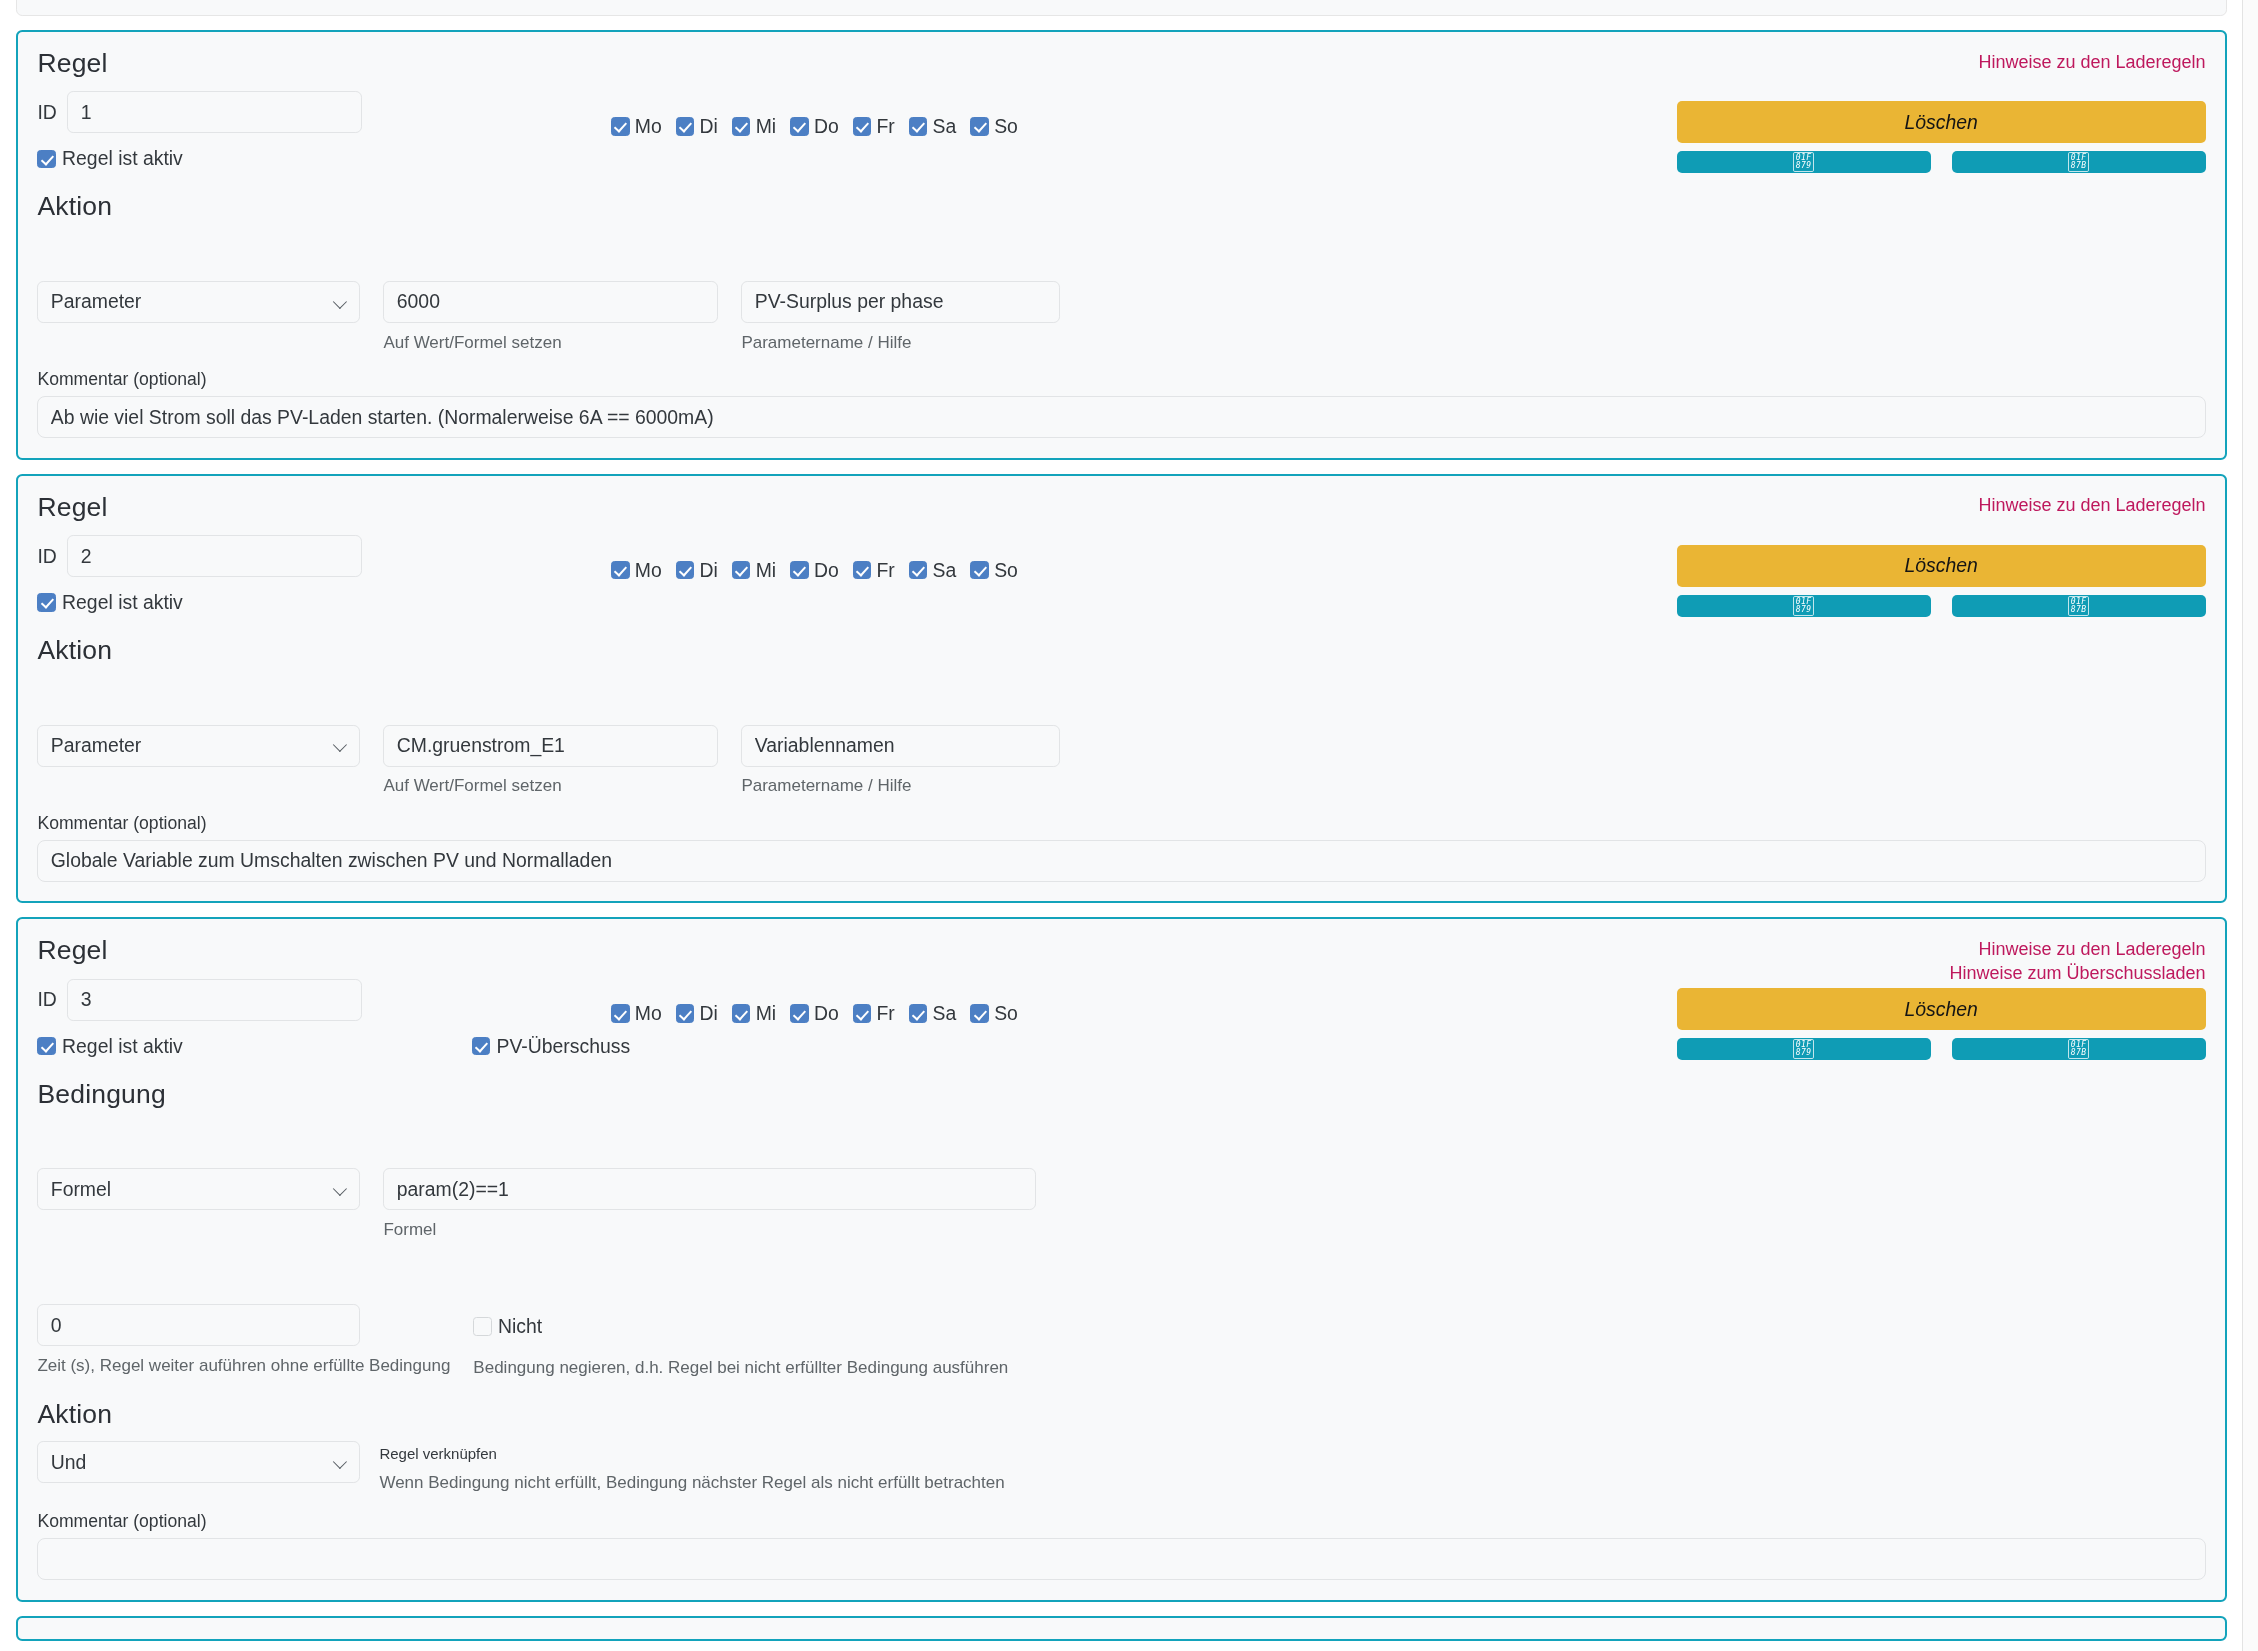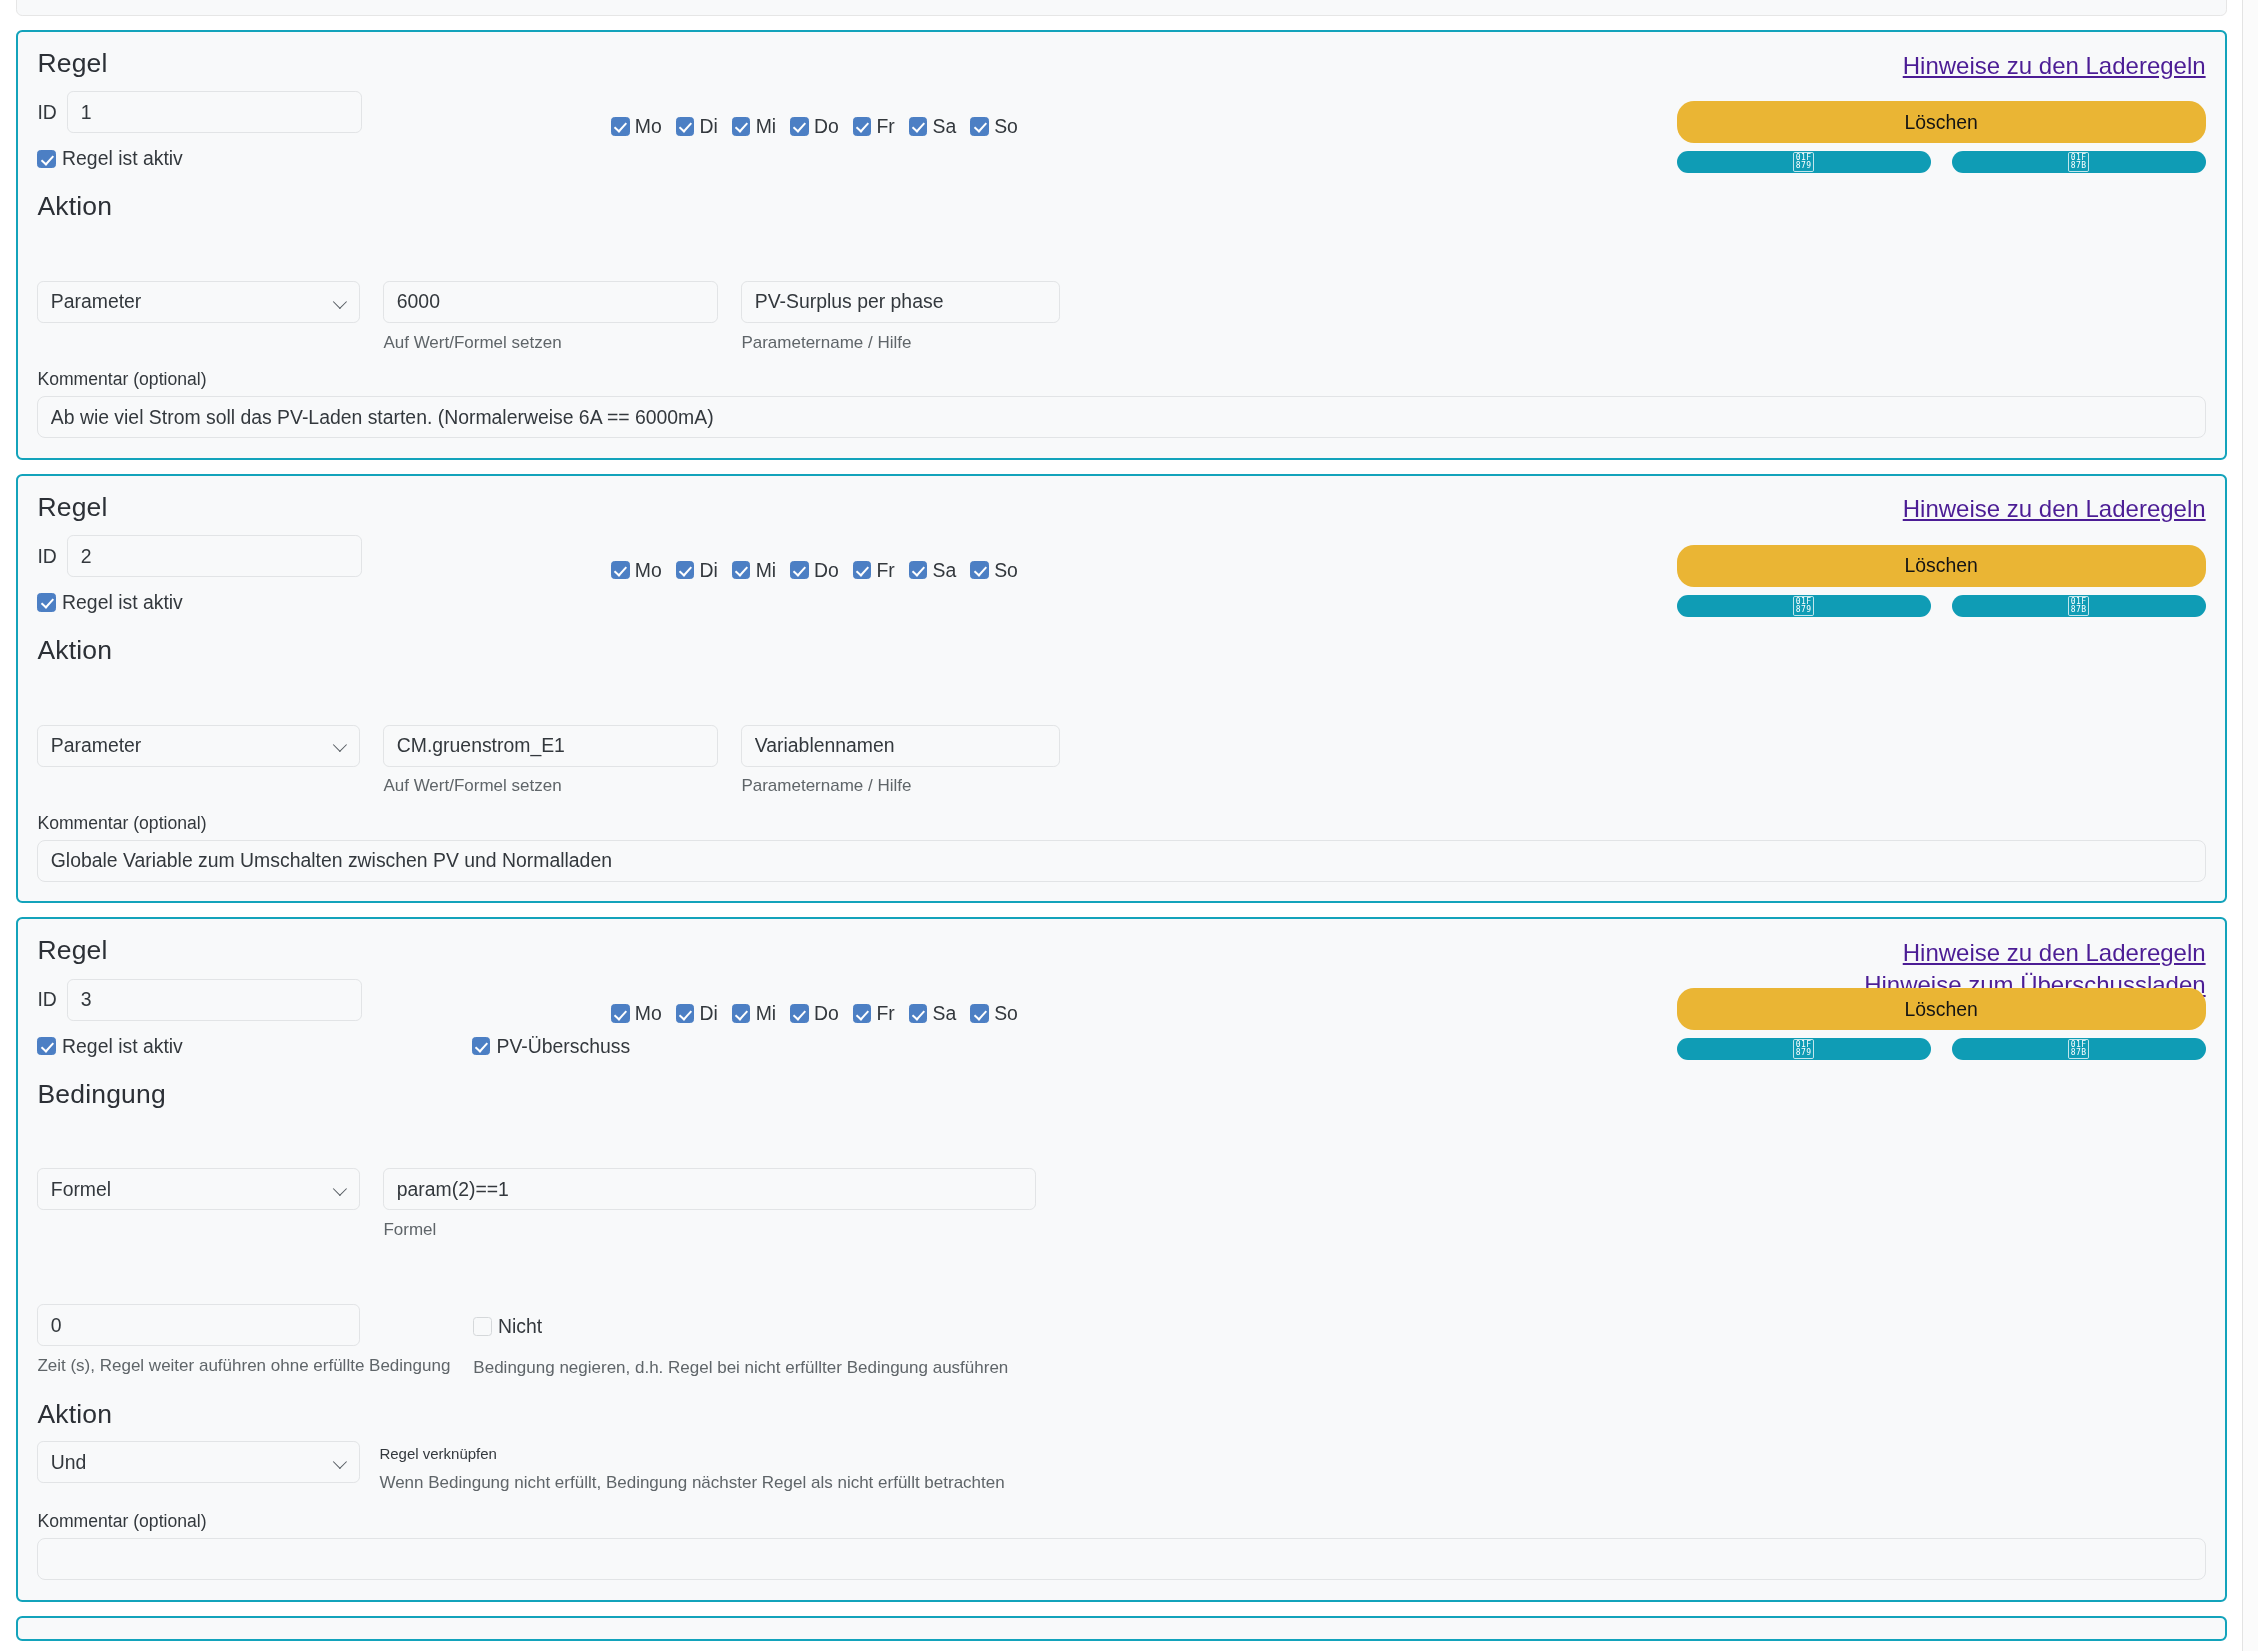--- a/index.html
+++ b/index.html
@@ -95,23 +95,22 @@
   
   .hints {
     position: absolute;
     right: 19.4px;
     top: 17.6px;
     text-align: right;
     line-height: 1.34;
   }
   .hint-link {
     display: block;
-    font-size: 24px;
-    color: #4c1d95;
-    text-decoration: underline;
+    font-size: 18px;
+    color: #be185d;
     cursor: pointer;
     white-space: nowrap;
   }
 
   
   .row-id {
     display: flex;
     align-items: center;
     gap: 10.6px;
   }
@@ -221,23 +220,24 @@
     right: 19.4px;
     top: 69px;
     width: 529px;
   }
   .btn {
     box-sizing: border-box;
     display: flex;
     align-items: center;
     justify-content: center;
     border: none;
-    border-radius: 17px;
+    border-radius: 5px;
     cursor: pointer;
     font-family: "Liberation Sans", sans-serif;
+    font-style: italic;
   }
   .btn-delete {
     width: 529px;
     height: 42px;
     background: #eab534;
     color: #141414;
     font-size: 19.4px;
     margin-bottom: 8px;
   }
   .btn-arrow {

